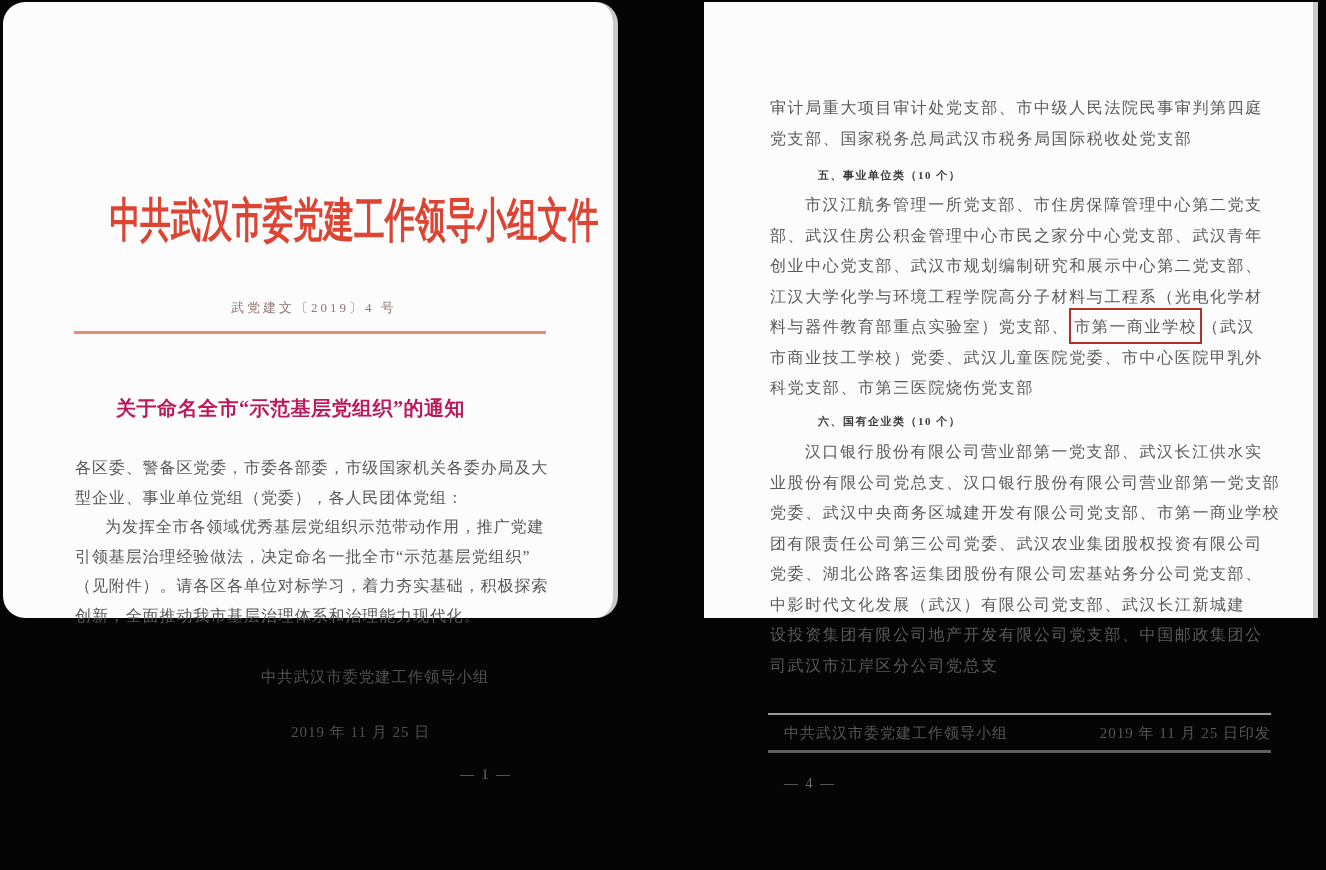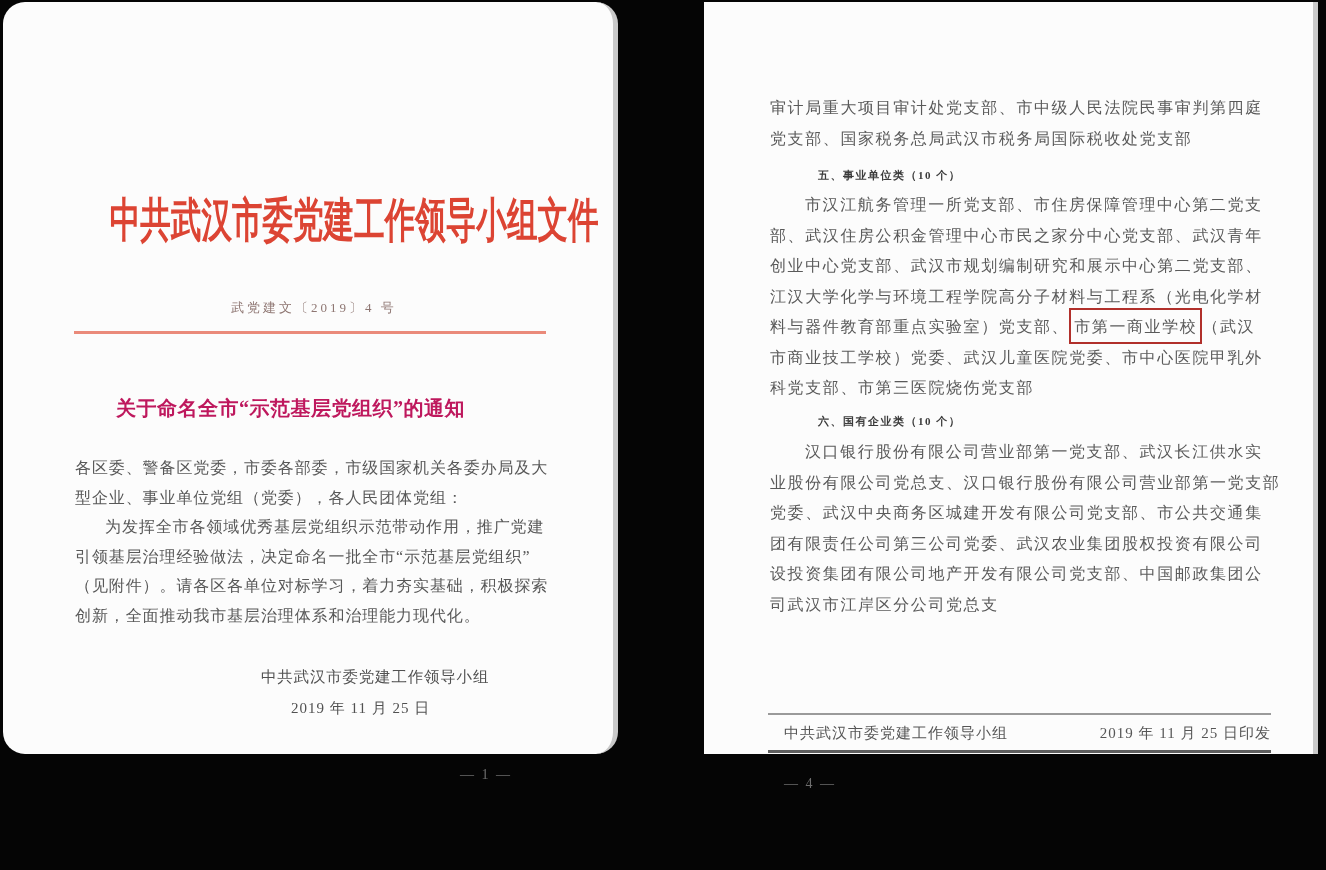--- a/index.html
+++ b/index.html
@@ -1,37 +1,37 @@
 <!DOCTYPE html>
 <html><head>
 <meta charset="utf-8">
 <style>
   html,body{margin:0;padding:0;background:#000;}
   .canvas{position:relative;width:1326px;height:870px;background:#050505;overflow:hidden;
           font-family:"Liberation Serif","DejaVu Serif",serif;}
-  .page{position:absolute;top:2px;height:752px;background:#fcfcfc;border-right:5px solid #c9c9c9;}
+  .page{position:absolute;top:2px;height:616px;background:#fcfcfc;border-right:5px solid #c9c9c9;}
   .page-left{left:3px;width:610px;border-radius:22px;}
   .page-right{left:704px;width:609px;}
 
   
   .org-header{position:absolute;left:0;right:0;top:194px;margin:0;text-align:center;
               font-size:47px;line-height:1.05;font-weight:700;color:#dc4433;
               transform:scaleX(0.65);transform-origin:50% 50%;white-space:nowrap;}
   .doc-number{position:absolute;left:228px;top:297px;font-size:13px;letter-spacing:3px;
               color:#8e7672;white-space:nowrap;}
   .red-rule{position:absolute;left:71px;top:329px;width:472px;height:3px;background:#ea8a7a;}
   .notice-title{position:absolute;left:113px;top:393px;margin:0;font-size:20px;font-weight:700;
                 color:#be185d;letter-spacing:0.5px;white-space:nowrap;}
   .body-block{position:absolute;font-size:16px;color:#585858;}
   .lp-body{left:72px;top:451px;letter-spacing:0.9px;line-height:29.5px;}
   .line{white-space:nowrap;}
   .indent-l{padding-left:30px;}
   .signature{position:absolute;left:258px;top:665px;font-size:15.5px;letter-spacing:0.8px;
              color:#515151;white-space:nowrap;}
-  .sig-date{position:absolute;left:288px;top:697px;font-size:15px;letter-spacing:1px;
+  .sig-date{position:absolute;left:288px;top:721px;font-size:15px;letter-spacing:1px;
             color:#515151;white-space:nowrap;}
   .page-num{position:absolute;font-size:14px;letter-spacing:2px;color:#6e6e6e;white-space:nowrap;}
   .pn-left{left:457px;top:765px;}
 
   
   .rp-block{letter-spacing:1.6px;line-height:30.5px;color:#5a5a5a;}
   .rp-top{left:66px;top:91px;}
   .sec-heading{position:absolute;left:108px;margin:6px;font-size:11px;font-weight:700;
                color:#3b3b3b;letter-spacing:1.5px;white-space:nowrap;}
   .h-five{top:160px;}
@@ -90,22 +90,24 @@
       <div class="line"><span>料与器件教育部重点实验室）党支部、</span><span class="boxed">市第一商业学校</span><span>（武汉</span></div>
       <div class="line">市商业技工学校）党委、武汉儿童医院党委、市中心医院甲乳外</div>
       <div class="line">科党支部、市第三医院烧伤党支部</div>
     </div>
 
     <h3 class="sec-heading h-six">六、国有企业类（10 个）</h3>
 
     <div class="body-block rp-block rp-sec6">
       <div class="line indent-r">汉口银行股份有限公司营业部第一党支部、武汉长江供水实</div>
       <div class="line">业股份有限公司党总支、汉口银行股份有限公司营业部第一党支部</div>
-      <div class="line">党委、武汉中央商务区城建开发有限公司党支部、市公共交通集</div>
+      <div class="line">党委、武汉中央商务区城建开发有限公司党支部、市第一商业学校</div>
       <div class="line">团有限责任公司第三公司党委、武汉农业集团股权投资有限公司</div>
+      <div class="line">党委、湖北公路客运集团股份有限公司宏基站务分公司党支部、</div>
+      <div class="line">中影时代文化发展（武汉）有限公司党支部、武汉长江新城建</div>
       <div class="line">设投资集团有限公司地产开发有限公司党支部、中国邮政集团公</div>
       <div class="line">司武汉市江岸区分公司党总支</div>
     </div>
 
     <div class="footer-rule fr-top"></div>
     <div class="footer-row">
       <span>中共武汉市委党建工作领导小组</span>
       <span>2019 年 11 月 25 日印发</span>
     </div>
     <div class="footer-rule fr-bottom"></div>

